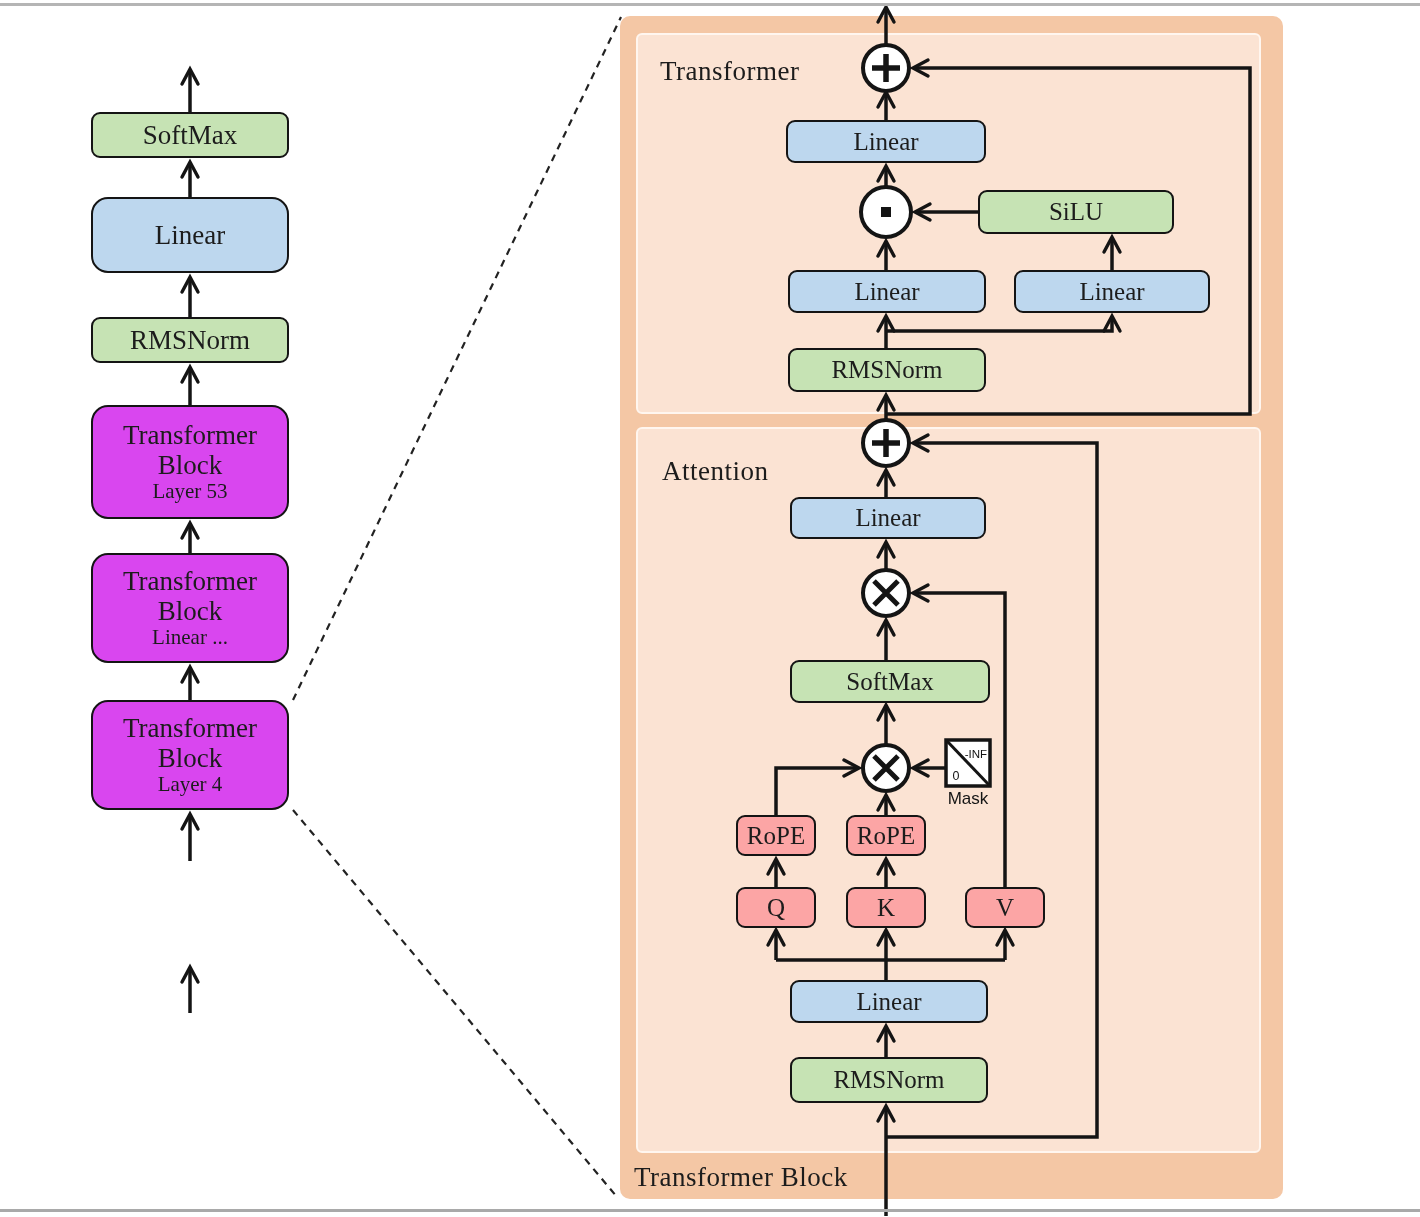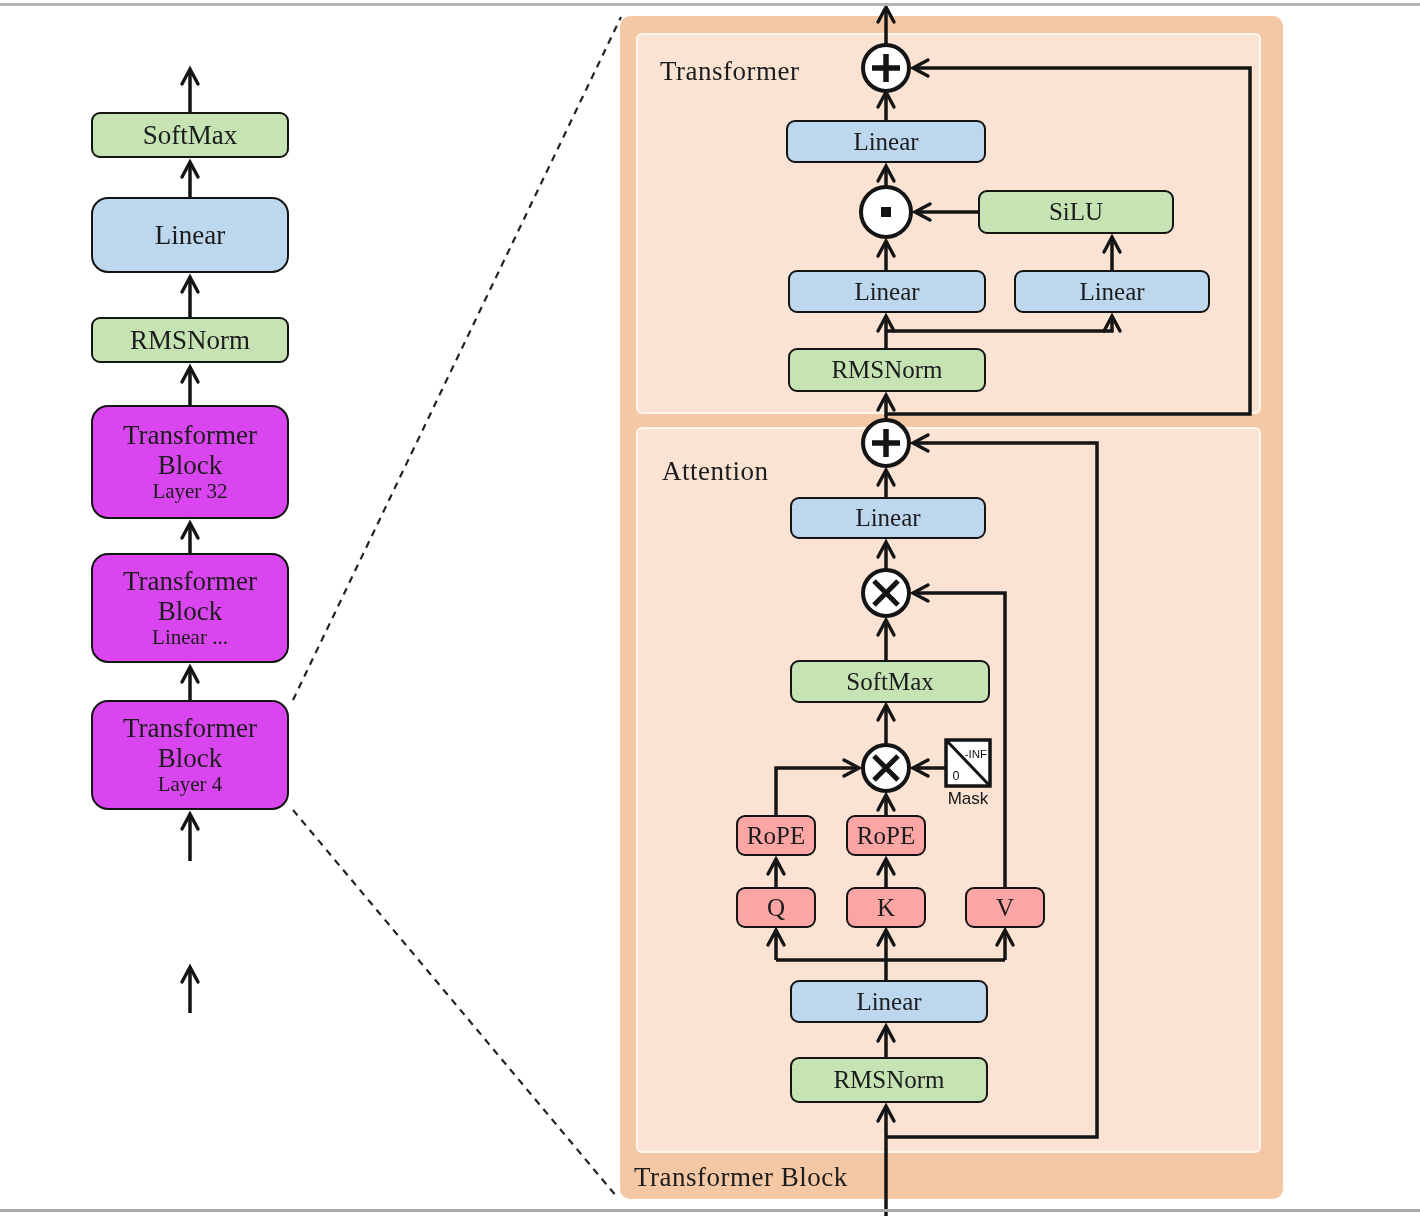--- a/index.html
+++ b/index.html
@@ -152,21 +152,21 @@
     <span>Linear</span>
   </div>
 
   <div class="box green r-sm f-main" style="left:91px;top:317px;width:198px;height:46px;">
     <span>RMSNorm</span>
   </div>
 
   <div class="box orange r-lg f-main" style="left:91px;top:405px;width:198px;height:114px;">
     <span>Transformer</span>
     <span>Block</span>
-    <span class="f-sub">Layer 32</span>
+    <span class="f-sub">Layer 53</span>
   </div>
 
   <div class="box orange r-lg f-main" style="left:91px;top:553px;width:198px;height:110px;">
     <span>Transformer</span>
     <span>Block</span>
     <span class="f-sub">Linear ...</span>
   </div>
 
   <div class="box orange r-lg f-main" style="left:91px;top:700px;width:198px;height:110px;">
     <span>Transformer</span>

